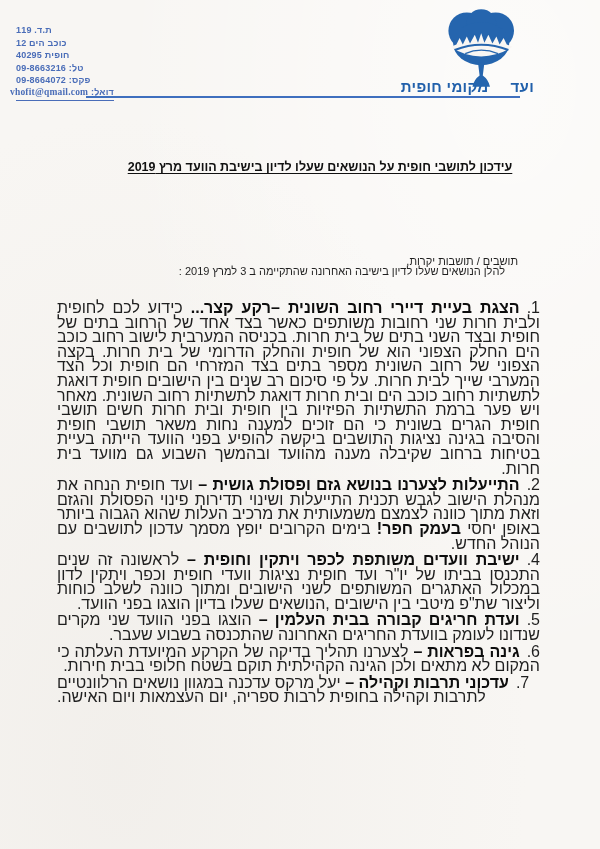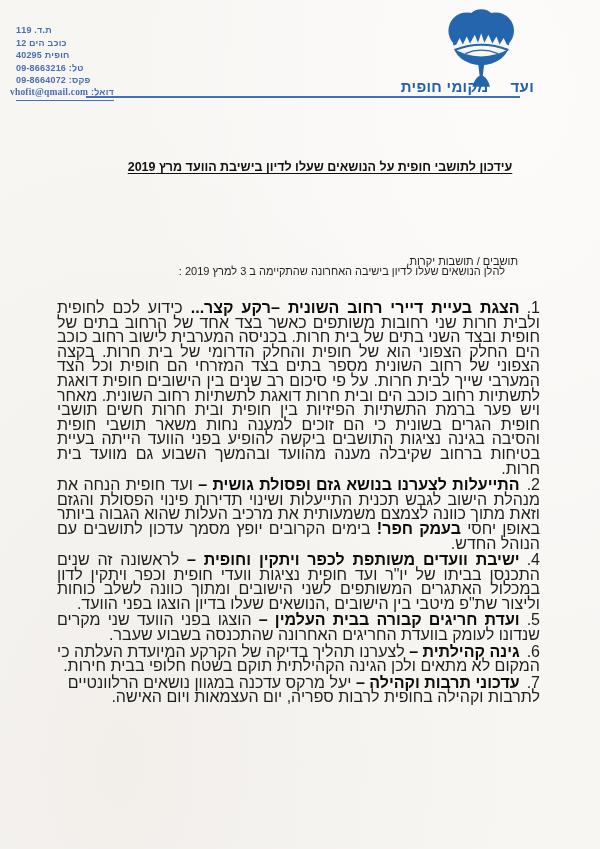--- a/index.html
+++ b/index.html
@@ -118,17 +118,17 @@
 
   <div class="greeting">תושבים / תושבות יקרות,</div>
 
   <div class="intro">להלן הנושאים שעלו לדיון בישיבה האחרונה שהתקיימה ב 3 למרץ 2019 :</div>
 
   <div class="topics">
       <div class="item" style="text-align: justify;"><span class="num">1.</span><b>הצגת בעיית דיירי רחוב השונית –רקע קצר...</b><span> כידוע לכם לחופית ולבית חרות שני רחובות משותפים כאשר בצד אחד של הרחוב בתים של חופית ובצד השני בתים של בית חרות. בכניסה המערבית לישוב רחוב כוכב הים החלק הצפוני הוא של חופית והחלק הדרומי של בית חרות. בקצה הצפוני של רחוב השונית מספר בתים בצד המזרחי הם חופית וכל הצד המערבי שייך לבית חרות. על פי סיכום רב שנים בין הישובים חופית דואגת לתשתיות רחוב כוכב הים ובית חרות דואגת לתשתיות רחוב השונית. מאחר ויש פער ברמת התשתיות הפיזיות בין חופית ובית חרות חשים תושבי חופית הגרים בשונית כי הם זוכים למענה נחות משאר תושבי חופית והסיבה בגינה נציגות התושבים ביקשה להופיע בפני הוועד הייתה בעיית בטיחות ברחוב שקיבלה מענה מהוועד ובהמשך השבוע גם מוועד בית חרות.</span></div>
       <div class="item" style="text-align: justify;"><span class="num">2.</span><b>התייעלות לצערנו בנושא גזם ופסולת גושית – </b><span>ועד חופית הנחה את מנהלת הישוב לגבש תכנית התייעלות ושינוי תדירות פינוי הפסולת והגזם וזאת מתוך כוונה לצמצם משמעותית את מרכיב העלות שהוא הגבוה ביותר באופן יחסי </span><b>בעמק חפר!</b><span> בימים הקרובים יופץ מסמך עדכון לתושבים עם הנוהל החדש.</span></div>
       <div class="item" style="text-align: justify;"><span class="num">4.</span><b>ישיבת וועדים משותפת לכפר ויתקין וחופית – </b><span>לראשונה זה שנים התכנסו בביתו של יו"ר ועד חופית נציגות וועדי חופית וכפר ויתקין לדון במכלול האתגרים המשותפים לשני הישובים ומתוך כוונה לשלב כוחות וליצור שת"פ מיטבי בין הישובים ,הנושאים שעלו בדיון הוצגו בפני הוועד.</span></div>
       <div class="item" style="text-align: justify;"><span class="num">5.</span><b>ועדת חריגים קבורה בבית העלמין – </b><span>הוצגו בפני הוועד שני מקרים שנדונו לעומק בוועדת החריגים האחרונה שהתכנסה בשבוע שעבר.</span></div>
-      <div class="item" style="text-align: justify;"><span class="num">6.</span><b>גינה קהילתית – </b><span>לצערנו תהליך בדיקה של הקרקע המיועדת העלתה כי המקום לא מתאים ולכן הגינה הקהילתית תוקם בשטח חלופי בבית חירות.</span></div>
-      <div class="item" style="text-align: right;"><span class="num">7.</span><b>עדכוני תרבות וקהילה – </b><span>יעל מרקס עדכנה במגוון נושאים הרלוונטיים לתרבות וקהילה בחופית לרבות ספריה, יום העצמאות ויום האישה.</span></div>
+      <div class="item" style="text-align: justify;"><span class="num">6.</span><b>גינה בפראות – </b><span>לצערנו תהליך בדיקה של הקרקע המיועדת העלתה כי המקום לא מתאים ולכן הגינה הקהילתית תוקם בשטח חלופי בבית חירות.</span></div>
+      <div class="item" style="text-align: left;"><span class="num">7.</span><b>עדכוני תרבות וקהילה – </b><span>יעל מרקס עדכנה במגוון נושאים הרלוונטיים לתרבות וקהילה בחופית לרבות ספריה, יום העצמאות ויום האישה.</span></div>
     </div>
 
 </div>
 
 </body></html>

